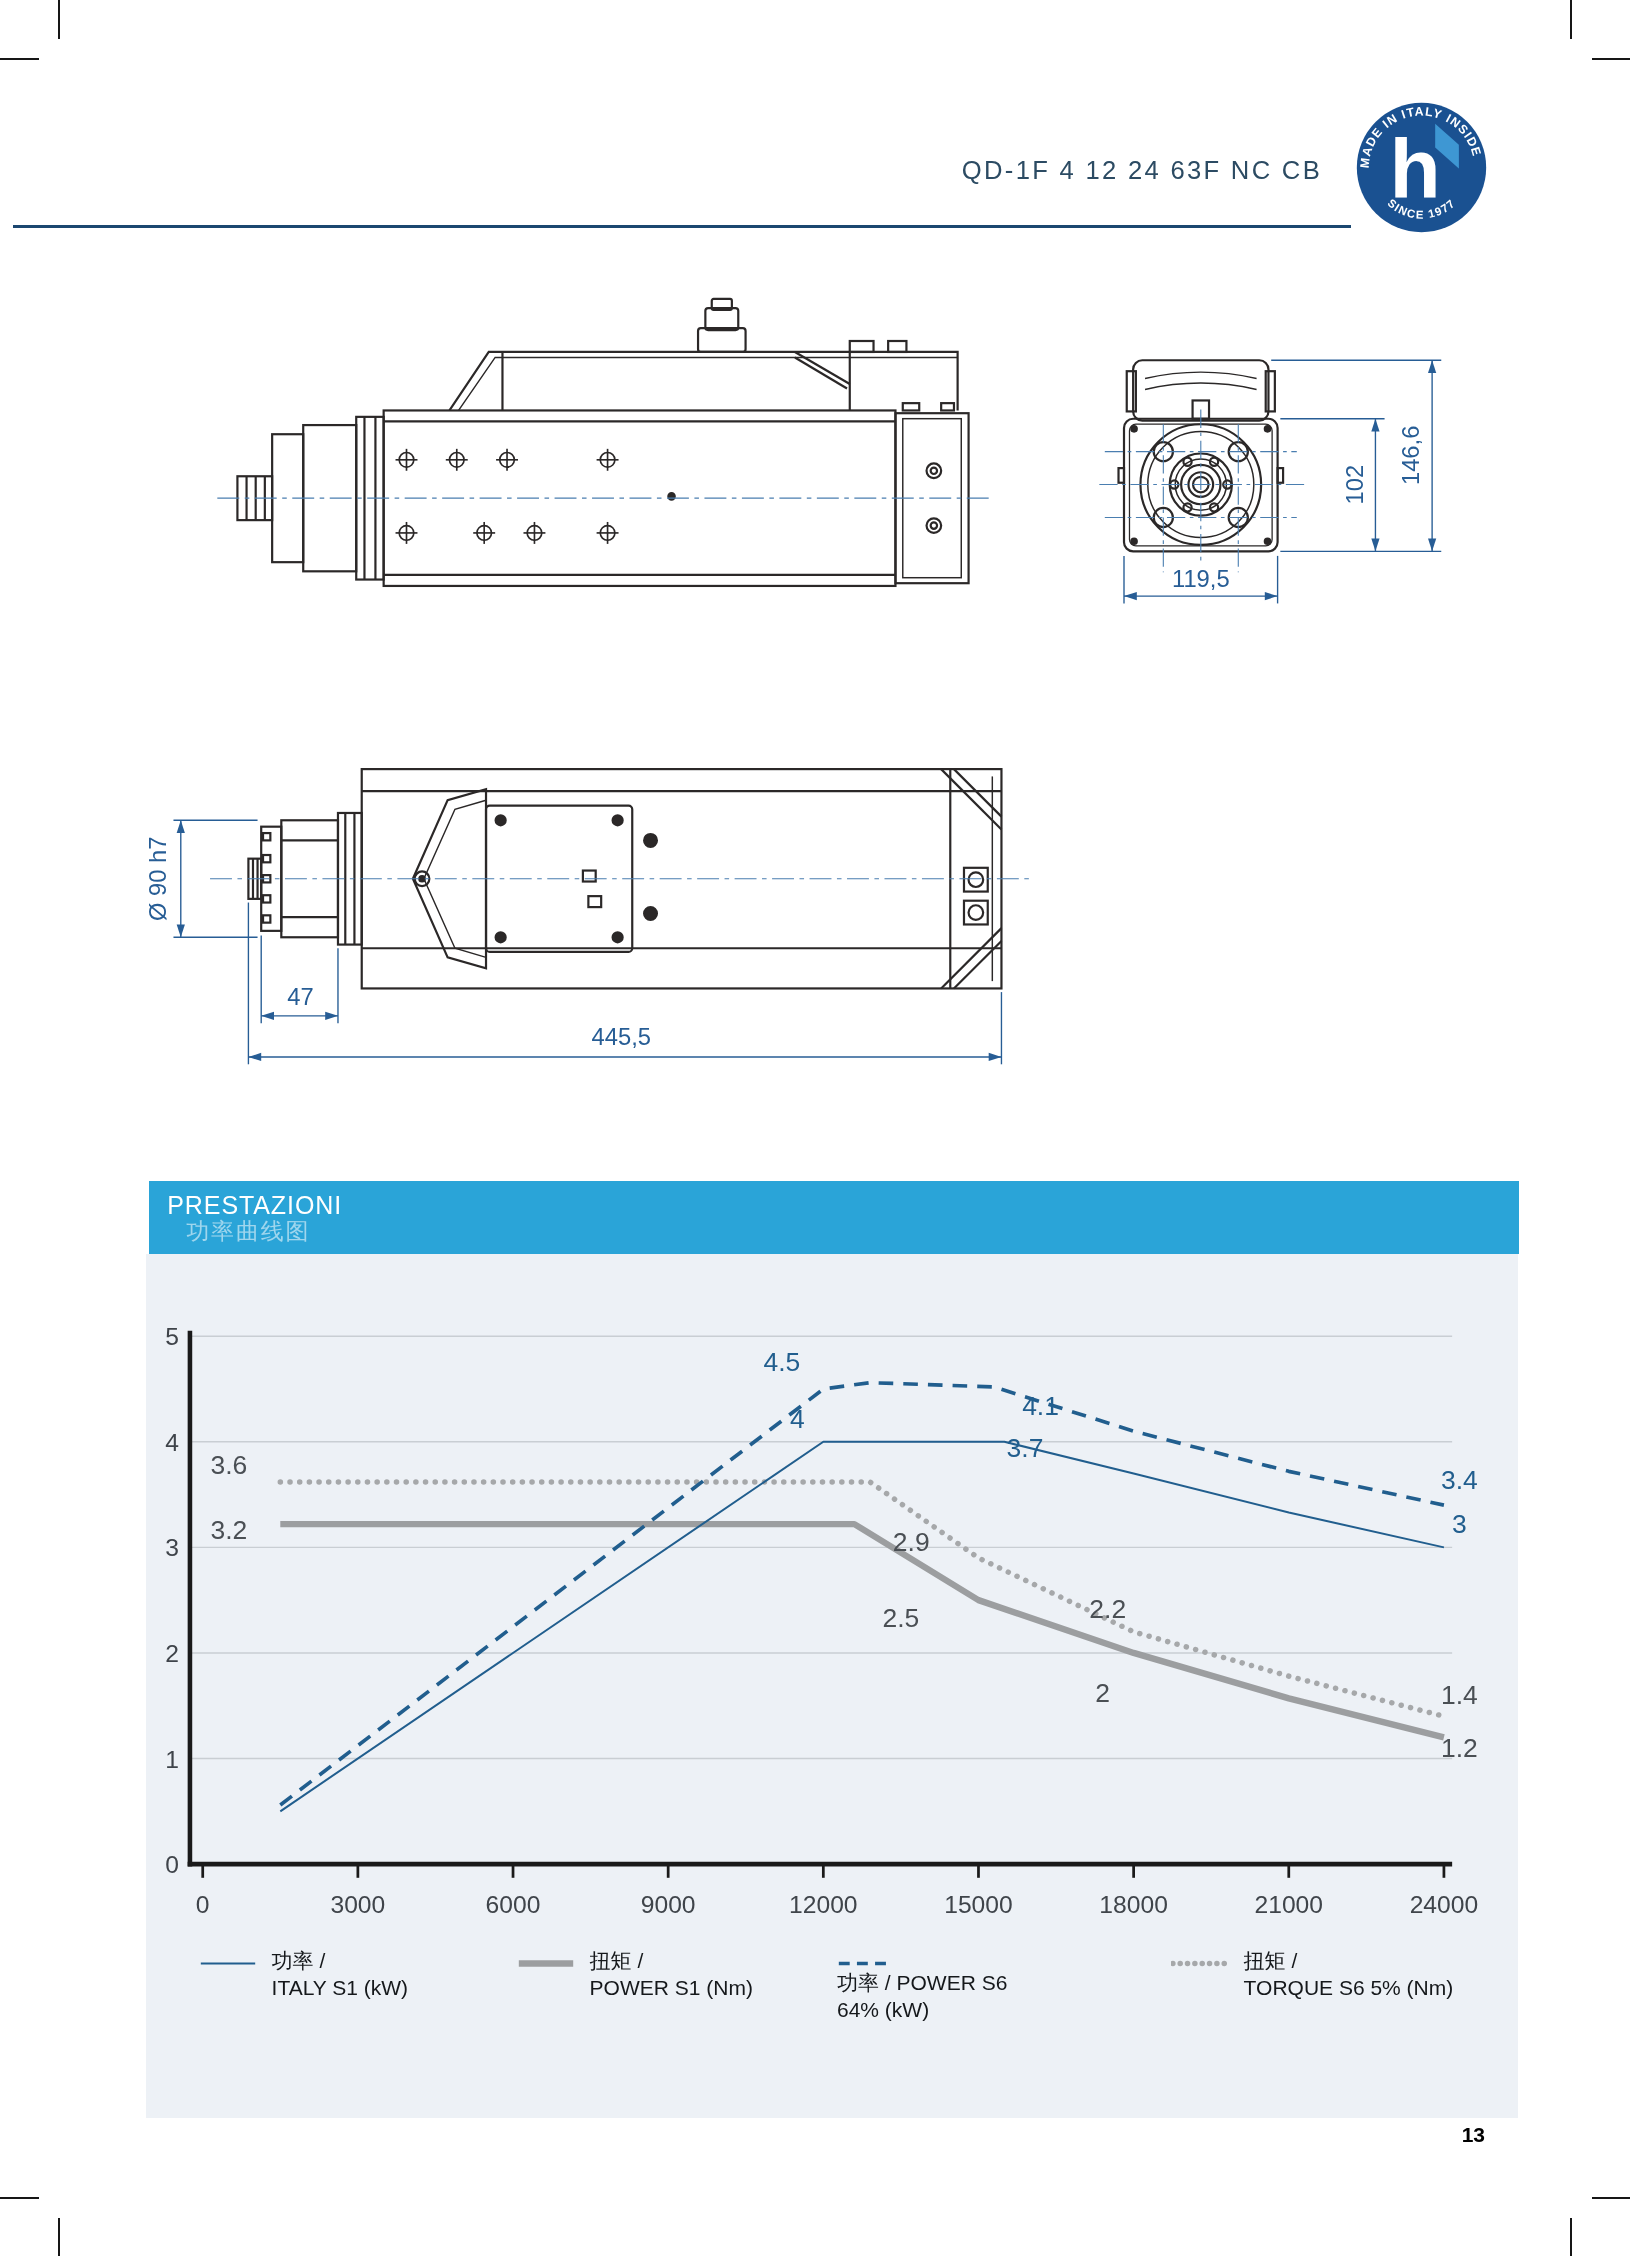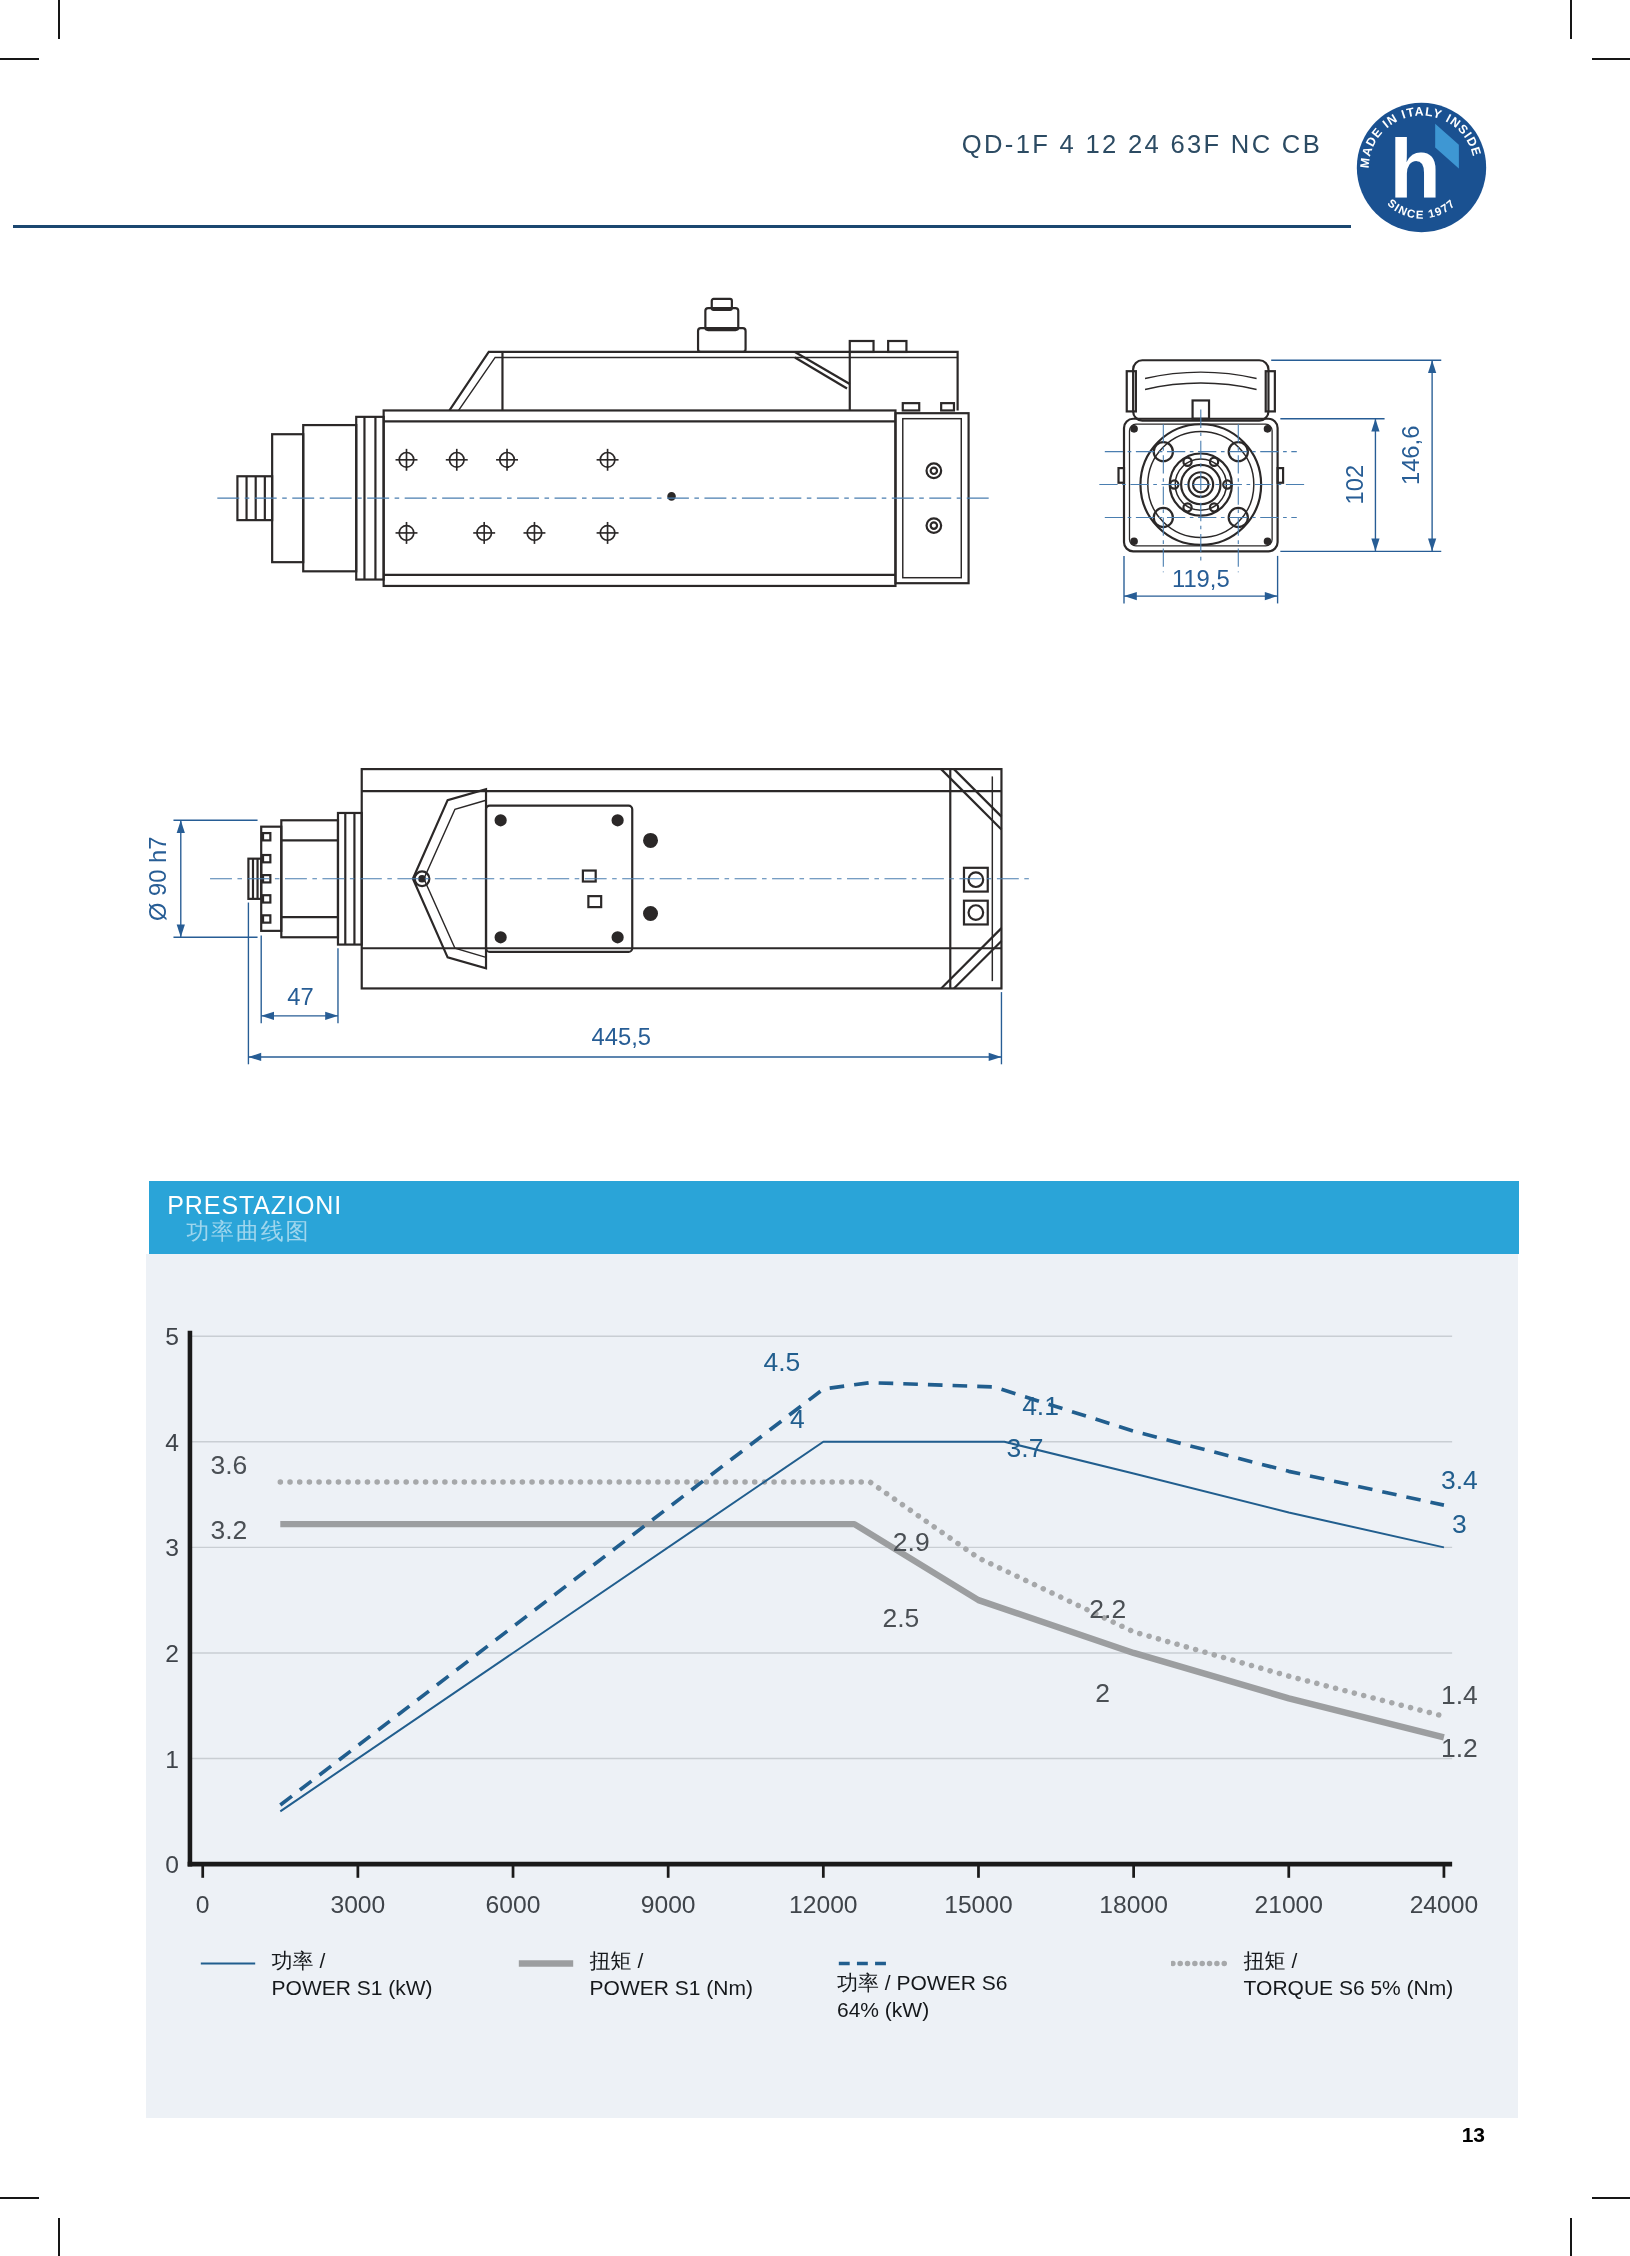--- a/index.html
+++ b/index.html
@@ -1,20 +1,20 @@
 <!DOCTYPE html>
 <html style="font-size:14.6px"><head>
 <meta charset="utf-8">
 <style>
   html,body{margin:0;padding:0;background:#fff;}
   .page{position:relative;width:1631px;height:2257px;background:#fff;overflow:hidden;
         font-family:"Liberation Sans",sans-serif;}
   .cropmark{position:absolute;background:#161616;}
   
-  .hdr-title{position:absolute;top:130px;right:309px;font-size:25.6px;font-weight:300;
+  .hdr-title{position:absolute;top:156px;right:309px;font-size:25.6px;font-weight:300;
              letter-spacing:2.3px;color:#2c4b63;white-space:nowrap;}
   .hdr-rule{position:absolute;left:12.8px;top:225px;width:1338px;height:2.7px;background:#1b4770;}
   .logo-svg{position:absolute;left:1355px;top:101px;}
   
   .draw{position:absolute;}
   .dimtxt{font-size:26px;font-weight:500;}
   
   .panel-bar{position:absolute;left:149px;top:1181px;width:1370px;height:73px;box-sizing:border-box;
              padding:11px 0 0 18.3px;}
   .panel-bar .t1{font-size:25px;font-weight:400;color:#ffffff;letter-spacing:0.9px;line-height:27.4px;}
@@ -320,21 +320,21 @@
         <text x="1437.9875" y="550.84" text-anchor="middle" class="pt-label" fill="#4a4f54">1.2</text>
       </svg>
 
     <div class="legend">
       <div class="legend-item" style="left:53px;top:0;">
         <svg class="legend-swatch" width="58" height="11" viewBox="0 0 64 12">
             <line x1="2" y1="6" x2="62" y2="6" stroke="#215e8e" stroke-width="2.2" stroke-linecap="butt"></line>
           </svg>
         <div class="legend-text">
           <div>功率 /</div>
-          <div>POWER S1 (kW)</div>
+          <div>ITALY S1 (kW)</div>
         </div>
       </div>
       <div class="legend-item" style="left:371px;top:0;">
         <svg class="legend-swatch" width="58" height="11" viewBox="0 0 64 12">
             <line x1="2" y1="6" x2="62" y2="6" stroke="#9c9ea0" stroke-width="7" stroke-linecap="butt"></line>
           </svg>
         <div class="legend-text">
           <div>扭矩 /</div>
           <div>POWER S1 (Nm)</div>
         </div>

